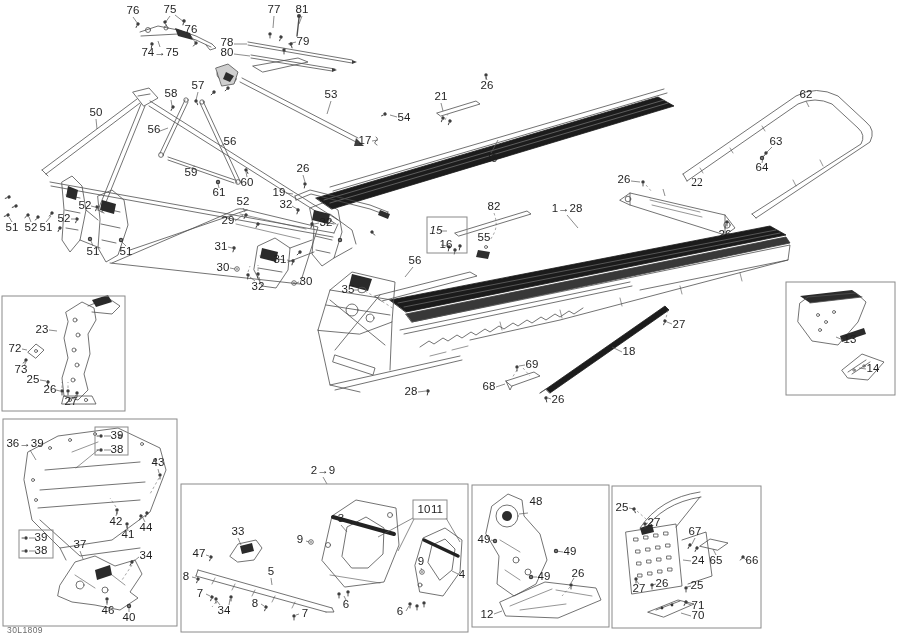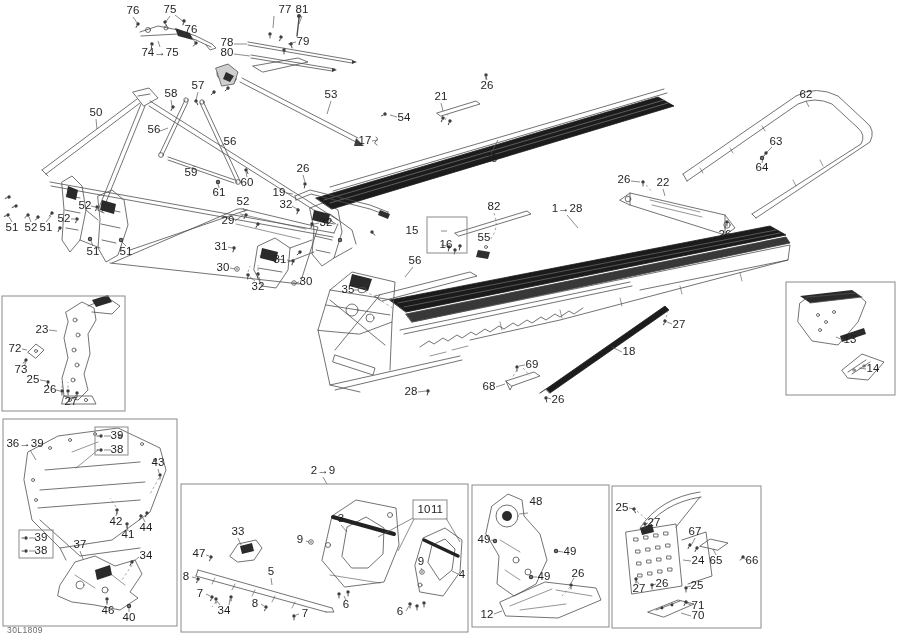--- a/index.html
+++ b/index.html
@@ -430,21 +430,21 @@
     <rect x="472" y="485" width="137" height="142"></rect>
     <rect x="612" y="486" width="149" height="142"></rect>
   </g>
 </svg>
 
 <div id="callout-layer">
       <span class="callout" style="left: 133px; top: 11px;">76</span>
       <span class="callout" style="left: 170px; top: 10px;">75</span>
       <span class="callout" style="left: 191px; top: 30px;">76</span>
       <span class="callout arrow" style="left: 160px; top: 53px;">74→75</span>
-      <span class="callout" style="left: 285px; top: 10px;">77</span>
+      <span class="callout" style="left: 274px; top: 10px;">77</span>
       <span class="callout" style="left: 302px; top: 10px;">81</span>
       <span class="callout" style="left: 227px; top: 43px;">78</span>
       <span class="callout" style="left: 227px; top: 53px;">80</span>
       <span class="callout" style="left: 303px; top: 42px;">79</span>
       <span class="callout" style="left: 198px; top: 86px;">57</span>
       <span class="callout" style="left: 171px; top: 94px;">58</span>
       <span class="callout" style="left: 331px; top: 95px;">53</span>
       <span class="callout" style="left: 404px; top: 118px;">54</span>
       <span class="callout" style="left: 365px; top: 141px;">17</span>
       <span class="callout" style="left: 487px; top: 86px;">26</span>
@@ -462,26 +462,26 @@
       <span class="callout" style="left: 12px; top: 228px;">51</span>
       <span class="callout" style="left: 31px; top: 228px;">52</span>
       <span class="callout" style="left: 46px; top: 228px;">51</span>
       <span class="callout" style="left: 93px; top: 252px;">51</span>
       <span class="callout" style="left: 126px; top: 252px;">51</span>
       <span class="callout" style="left: 243px; top: 202px;">52</span>
       <span class="callout" style="left: 806px; top: 95px;">62</span>
       <span class="callout" style="left: 776px; top: 142px;">63</span>
       <span class="callout" style="left: 762px; top: 168px;">64</span>
       <span class="callout" style="left: 624px; top: 180px;">26</span>
-      <span class="callout" style="left: 663px; top: 183px;">22</span>
+      <span class="callout" style="left: 697px; top: 183px; font-family: Liberation Serif, serif;">22</span>
       <span class="callout" style="left: 725px; top: 235px;">26</span>
       <span class="callout arrow" style="left: 567px; top: 209px;">1→28</span>
       <span class="callout" style="left: 494px; top: 207px;">82</span>
       <span class="callout" style="left: 484px; top: 238px;">55</span>
-      <span class="callout" style="left: 412px; top: 231px;">15</span>
+      <span class="callout" style="left: 436px; top: 231px; font-style: italic;">15</span>
       <span class="callout" style="left: 434px; top: 245px; padding-left: 24px;">16</span>
       <span class="callout" style="left: 279px; top: 193px;">19</span>
       <span class="callout" style="left: 286px; top: 205px;">32</span>
       <span class="callout" style="left: 228px; top: 221px;">29</span>
       <span class="callout" style="left: 326px; top: 223px;">32</span>
       <span class="callout" style="left: 221px; top: 247px;">31</span>
       <span class="callout" style="left: 223px; top: 268px;">30</span>
       <span class="callout" style="left: 280px; top: 260px;">31</span>
       <span class="callout" style="left: 258px; top: 287px;">32</span>
       <span class="callout" style="left: 306px; top: 282px;">30</span>

